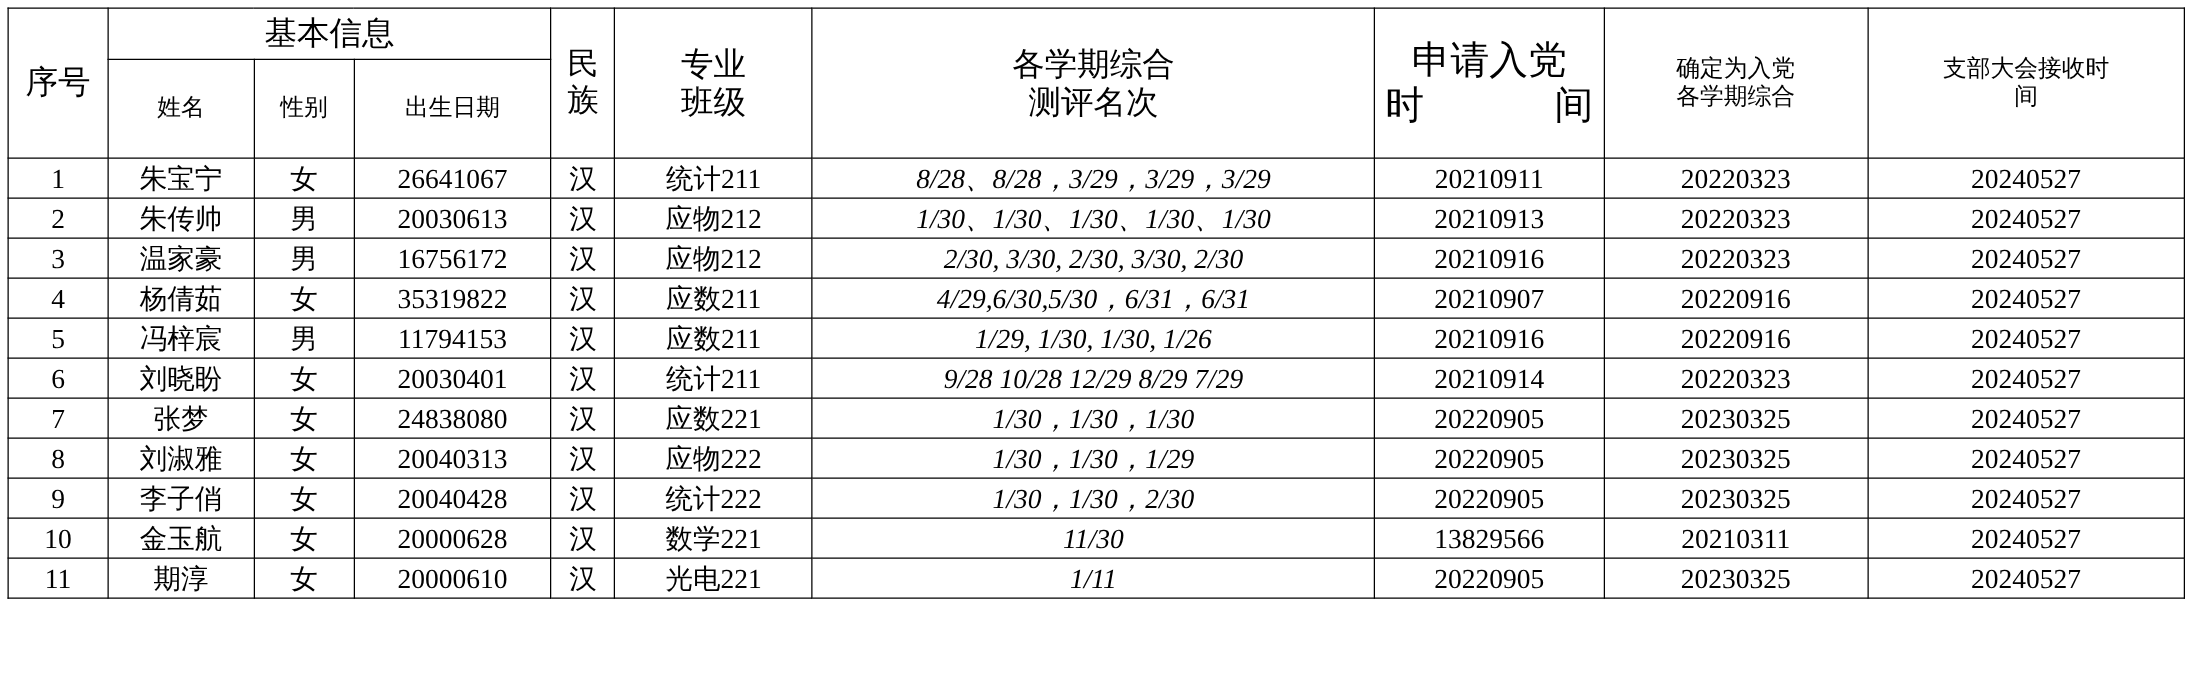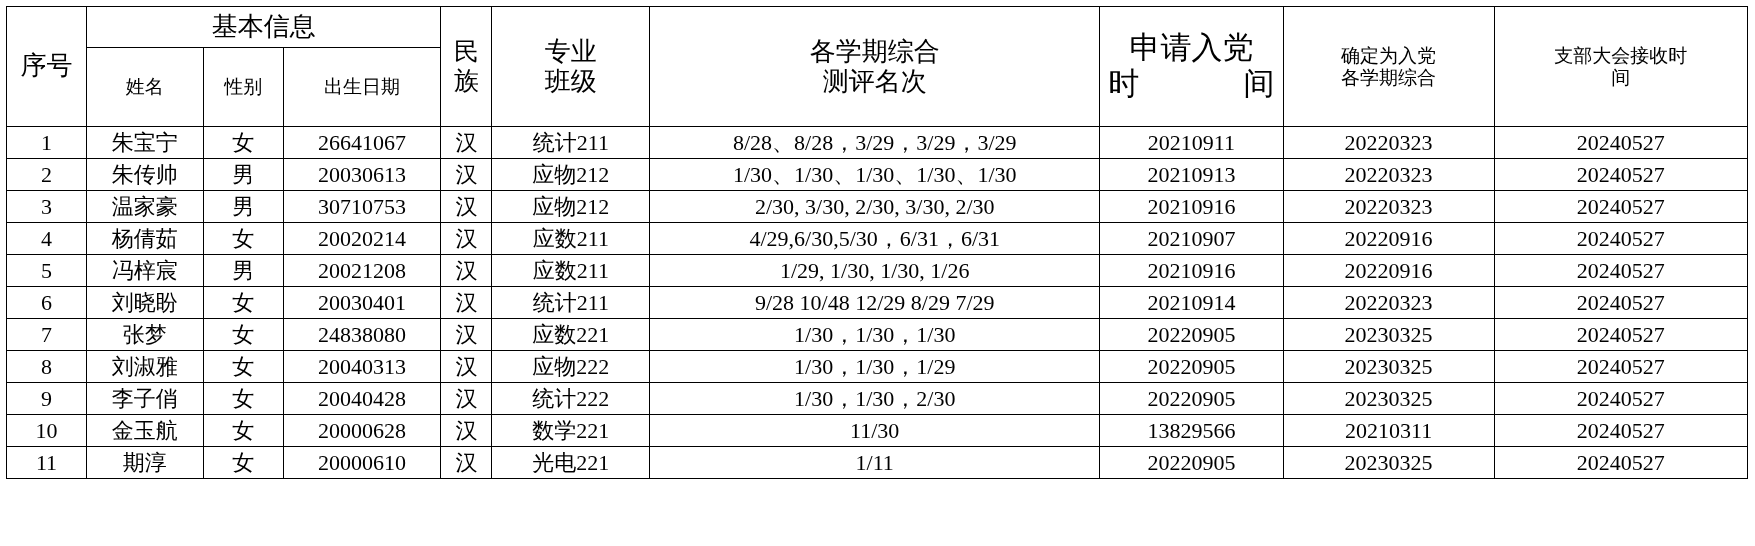--- a/index.html
+++ b/index.html
@@ -48,20 +48,21 @@
   }
   .num-cell {
     font-family: "Liberation Serif", "DejaVu Serif", serif;
     font-size: 22px;
   }
   .cn-cell {
     font-size: 23px;
   }
   .rank-cell {
     font-size: 21px;
+    font-style: italic;
   }
   .two-line {
     display: block;
     line-height: 1.15;
   }
   .apply-head {
     font-size: 31px;
     line-height: 1.2;
     font-family: Liberation Serif, serif;
   }
@@ -153,60 +154,60 @@
         <td class="cn-cell">应物212</td>
         <td class="rank-cell">1/30、1/30、1/30、1/30、1/30</td>
         <td class="num-cell">20210913</td>
         <td class="num-cell">20220323</td>
         <td class="num-cell">20240527</td>
       </tr>
       <tr class="body-row">
         <td class="num-cell">3</td>
         <td class="cn-cell">温家豪</td>
         <td class="cn-cell">男</td>
-        <td class="num-cell">30710753</td>
+        <td class="num-cell">16756172</td>
         <td class="cn-cell">汉</td>
         <td class="cn-cell">应物212</td>
         <td class="rank-cell">2/30, 3/30, 2/30, 3/30, 2/30</td>
         <td class="num-cell">20210916</td>
         <td class="num-cell">20220323</td>
         <td class="num-cell">20240527</td>
       </tr>
       <tr class="body-row">
         <td class="num-cell">4</td>
         <td class="cn-cell">杨倩茹</td>
         <td class="cn-cell">女</td>
-        <td class="num-cell">20020214</td>
+        <td class="num-cell">35319822</td>
         <td class="cn-cell">汉</td>
         <td class="cn-cell">应数211</td>
         <td class="rank-cell">4/29,6/30,5/30，6/31，6/31</td>
         <td class="num-cell">20210907</td>
         <td class="num-cell">20220916</td>
         <td class="num-cell">20240527</td>
       </tr>
       <tr class="body-row">
         <td class="num-cell">5</td>
         <td class="cn-cell">冯梓宸</td>
         <td class="cn-cell">男</td>
-        <td class="num-cell">20021208</td>
+        <td class="num-cell">11794153</td>
         <td class="cn-cell">汉</td>
         <td class="cn-cell">应数211</td>
         <td class="rank-cell">1/29, 1/30, 1/30, 1/26</td>
         <td class="num-cell">20210916</td>
         <td class="num-cell">20220916</td>
         <td class="num-cell">20240527</td>
       </tr>
       <tr class="body-row">
         <td class="num-cell">6</td>
         <td class="cn-cell">刘晓盼</td>
         <td class="cn-cell">女</td>
         <td class="num-cell">20030401</td>
         <td class="cn-cell">汉</td>
         <td class="cn-cell">统计211</td>
-        <td class="rank-cell">9/28  10/48  12/29  8/29  7/29</td>
+        <td class="rank-cell">9/28  10/28  12/29  8/29  7/29</td>
         <td class="num-cell">20210914</td>
         <td class="num-cell">20220323</td>
         <td class="num-cell">20240527</td>
       </tr>
       <tr class="body-row">
         <td class="num-cell">7</td>
         <td class="cn-cell">张梦</td>
         <td class="cn-cell">女</td>
         <td class="num-cell">24838080</td>
         <td class="cn-cell">汉</td>

